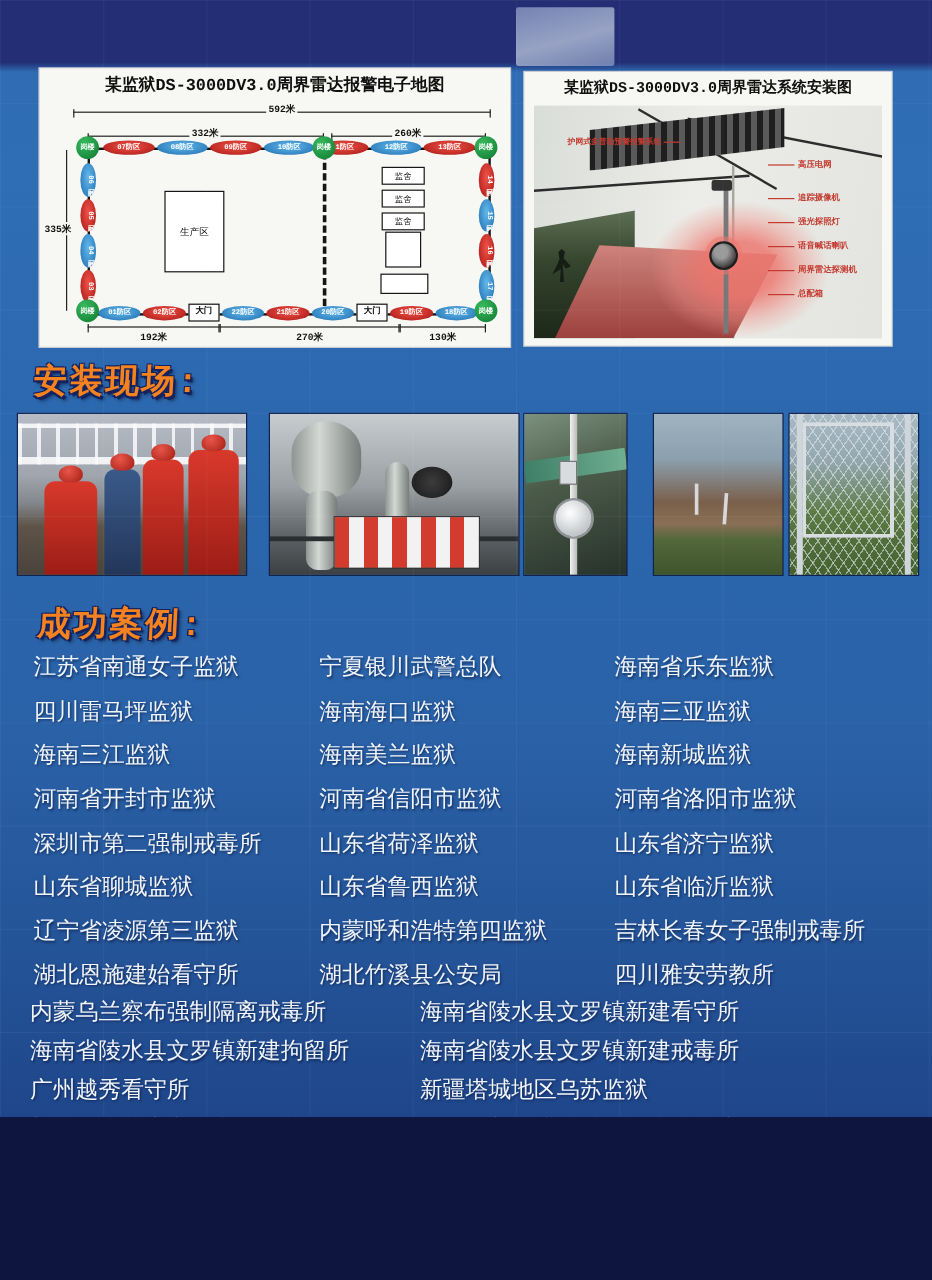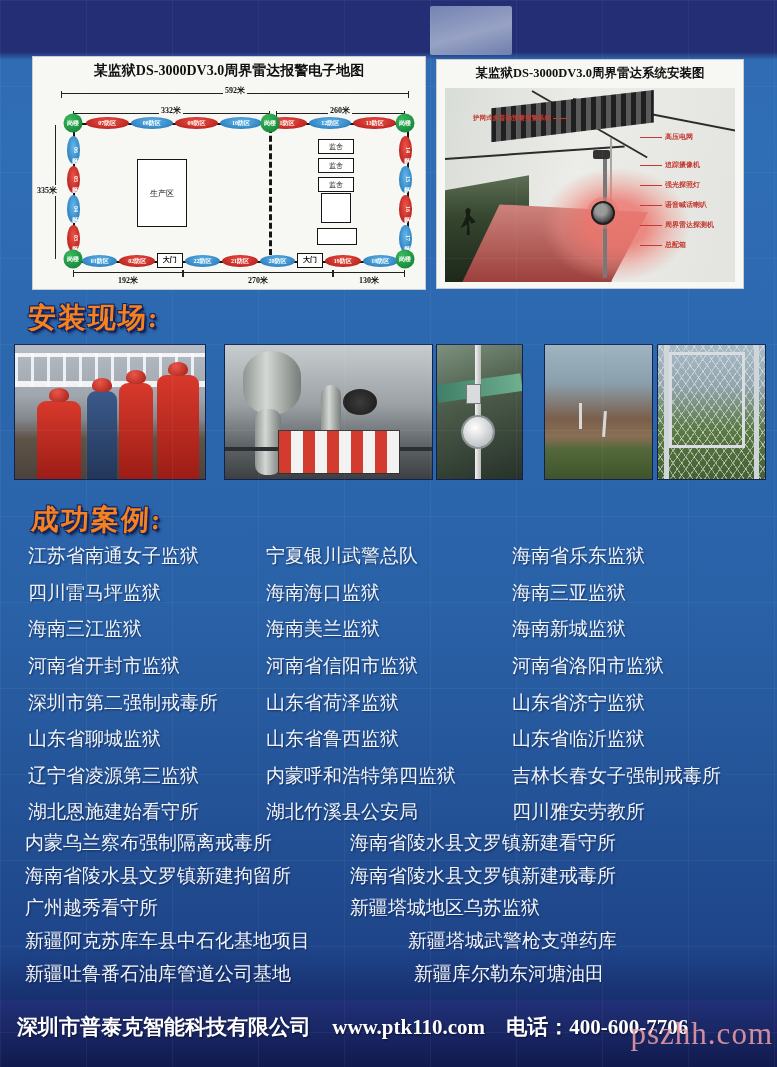--- a/index.html
+++ b/index.html
@@ -1,17 +1,17 @@
 <!DOCTYPE html>
 <html><head>
 <meta charset="utf-8">
 <style>
   html,body{margin:0;padding:0;background:#0e1640;}
-  .page{position:relative;width:777px;height:1067px;overflow:hidden;
-    font-family:Liberation Serif, serif;
+  .page{position:relative;width:777px;height:931px;overflow:hidden;
+    font-family:Liberation Mono, monospace;
     background:linear-gradient(180deg,#232e74 0px,#232e74 52px,#2f6cb3 60px,#2f6db5 150px,
       #2b66ac 420px,#2a62a8 600px,#245397 800px,#1e4489 950px,#18306f 998px,#18306f 1000px);}
   .page::after{content:"";position:absolute;inset:0;pointer-events:none;
     background-image:linear-gradient(rgba(255,255,255,.045) 1px,transparent 1px),
       linear-gradient(90deg,rgba(255,255,255,.045) 1px,transparent 1px);
     background-size:86px 86px;}
   .band-card{position:absolute;left:430px;top:6px;width:82px;height:49px;
     background:linear-gradient(165deg,#97a7cd,#c9d4e6 55%,#8fa0c6);opacity:.7;border-radius:2px;}
 
   

